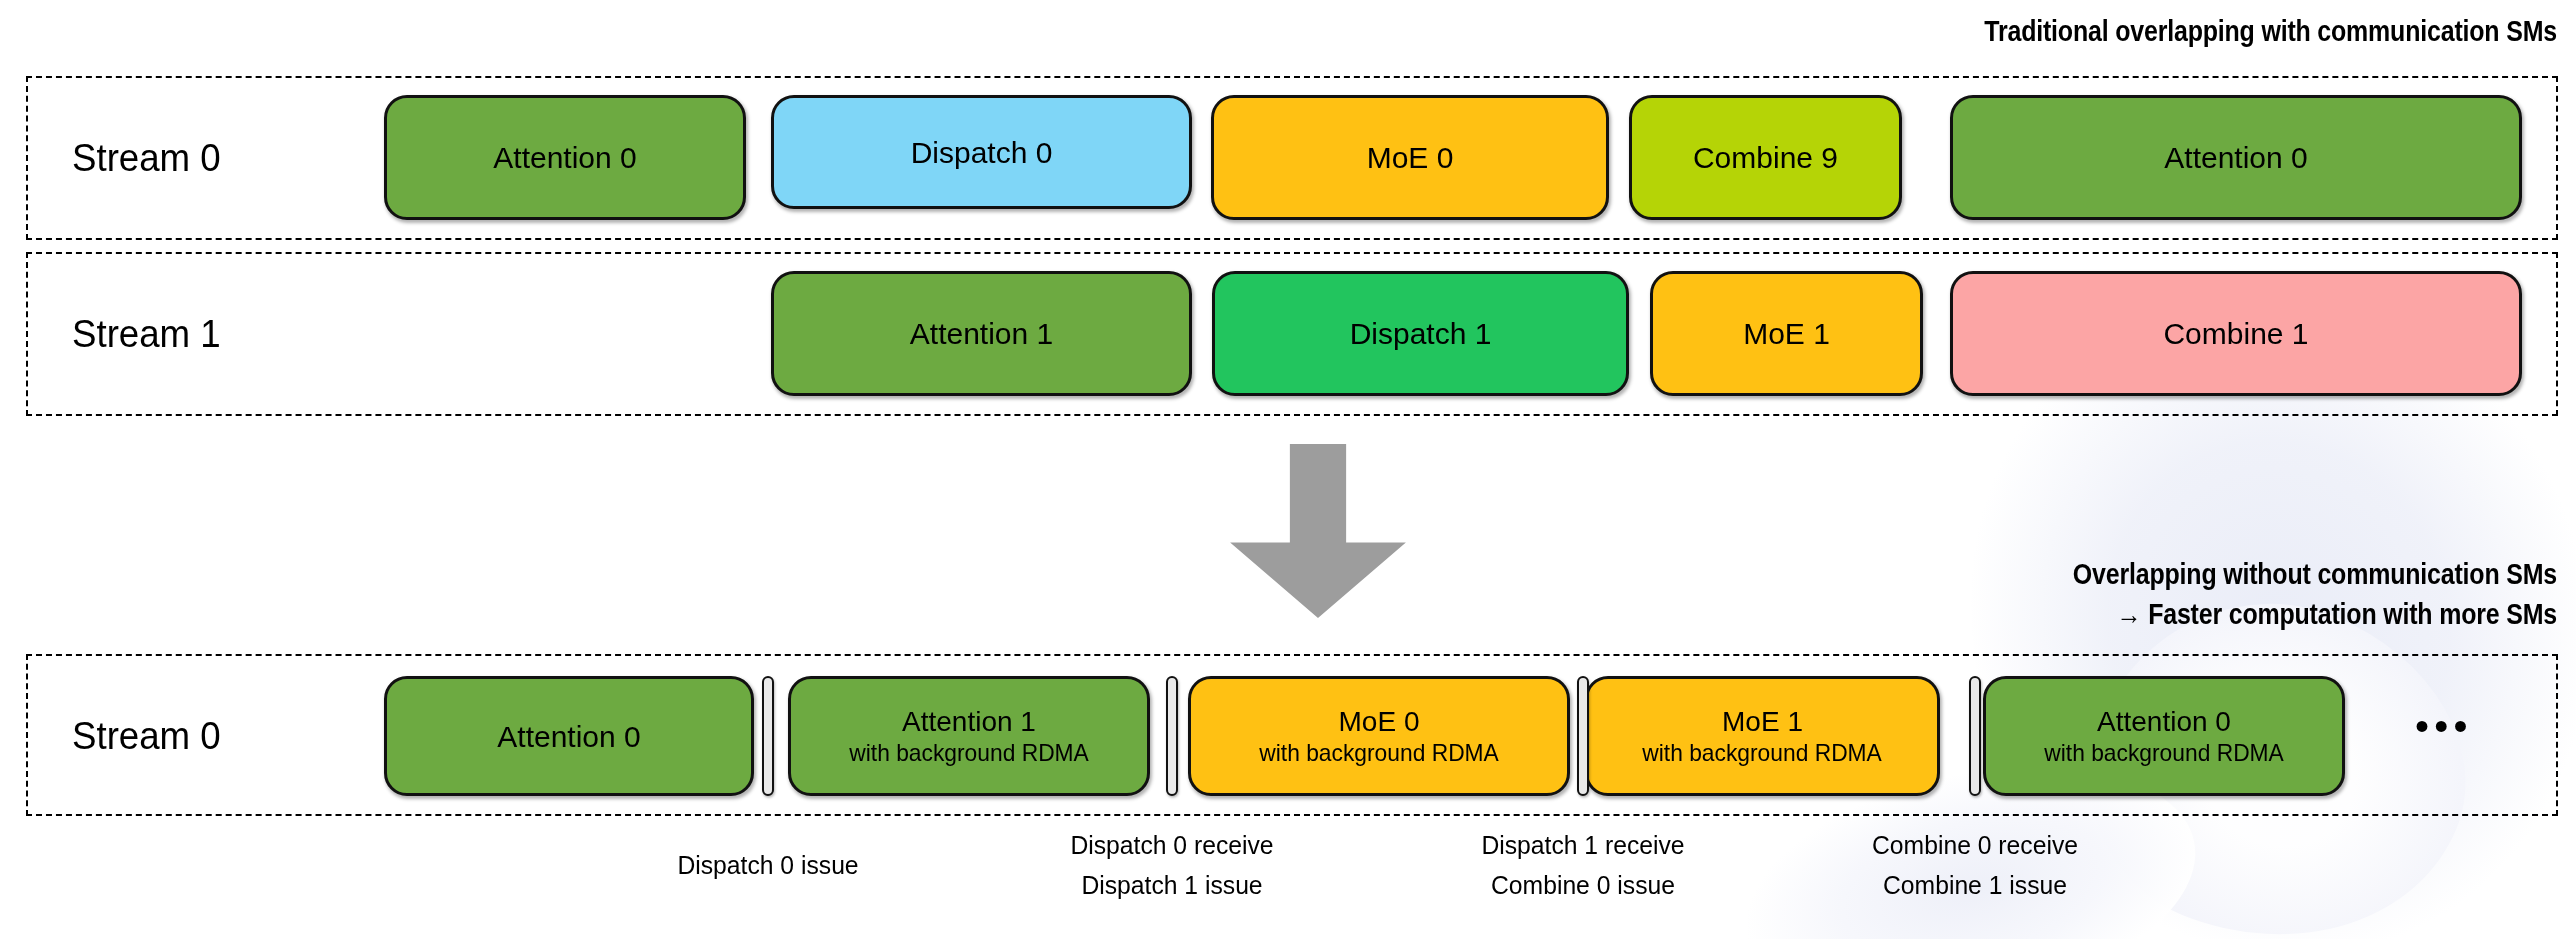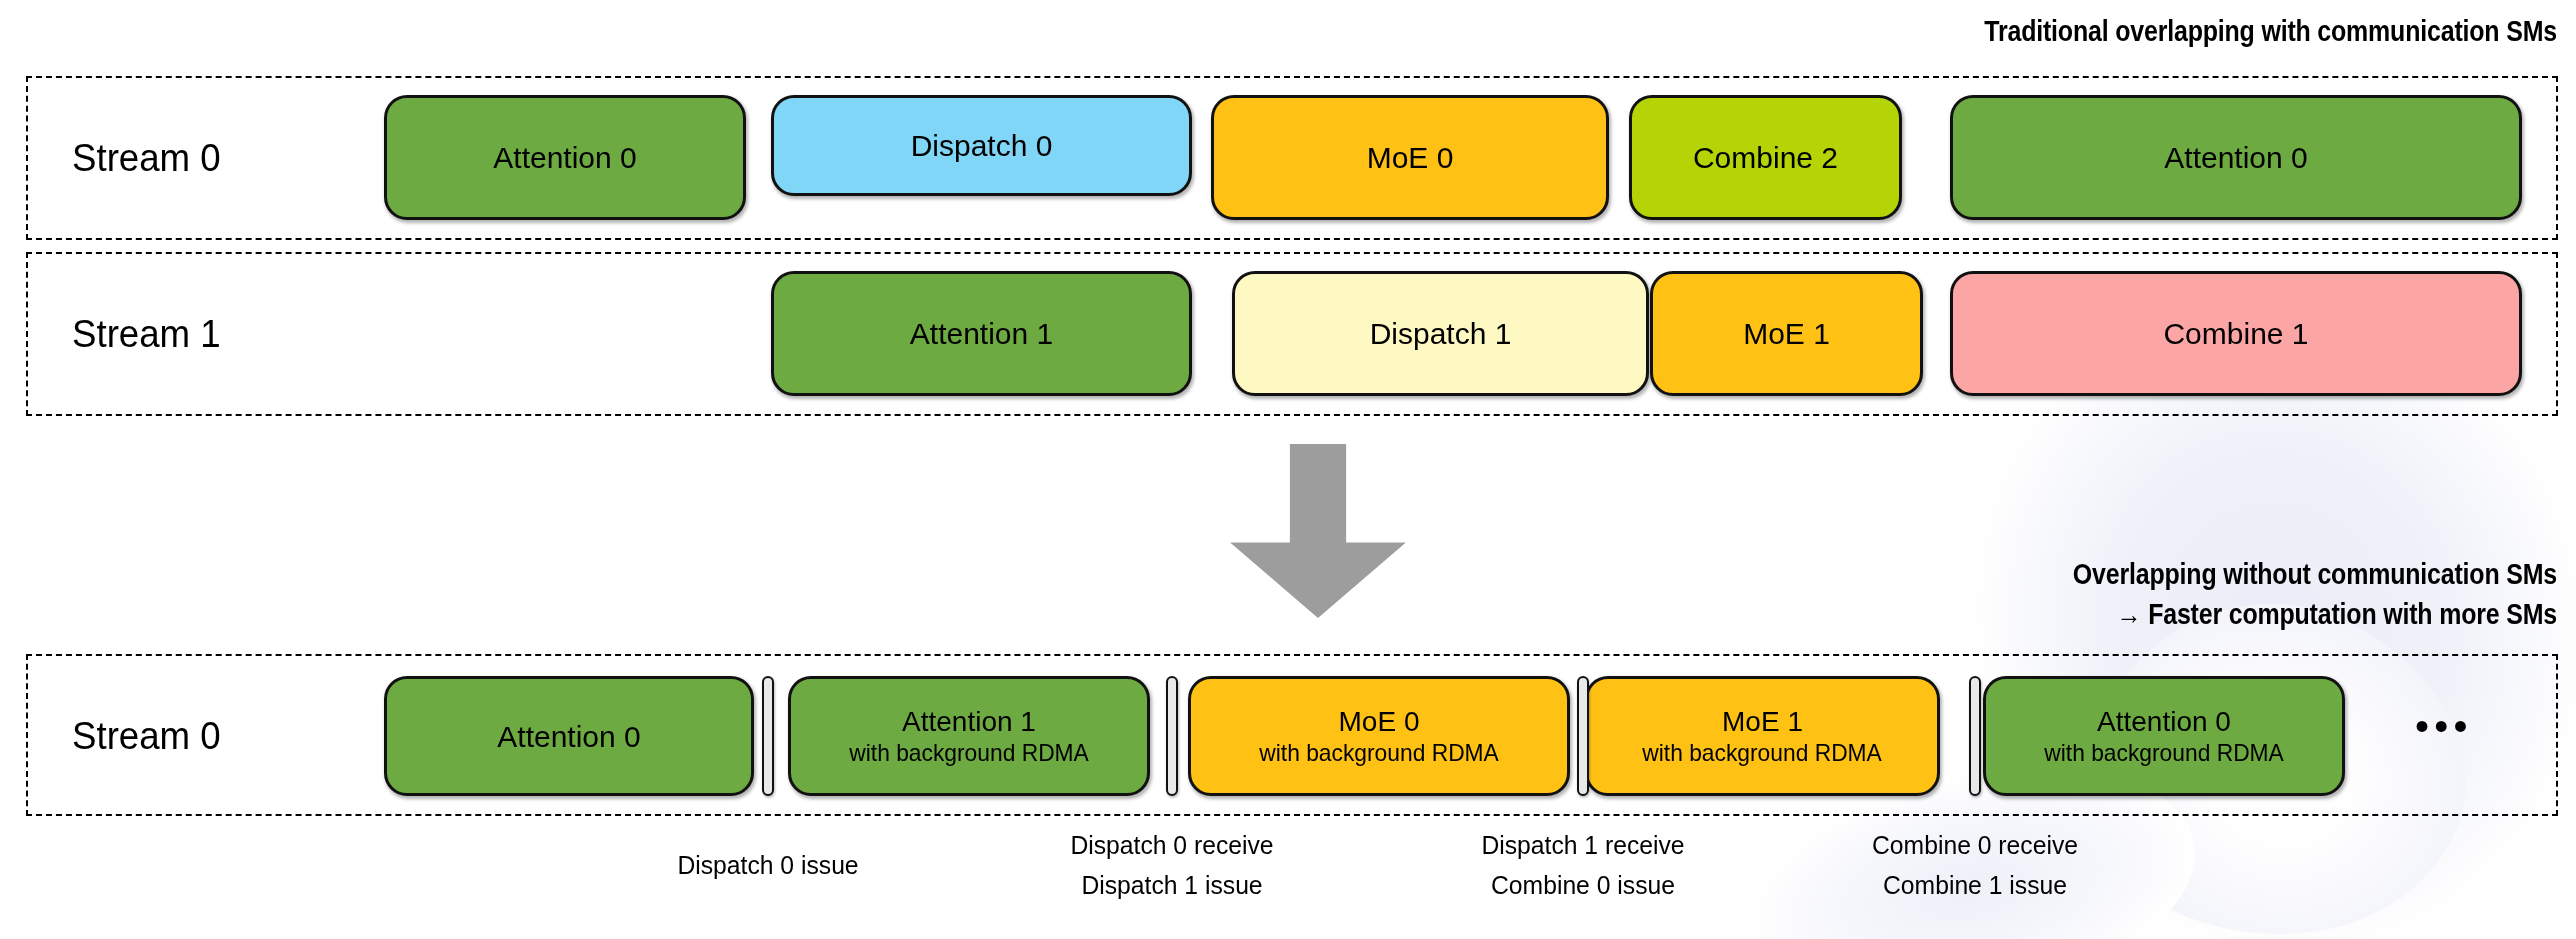--- a/index.html
+++ b/index.html
@@ -204,36 +204,36 @@
 
   <div class="stream-box" id="stream-box-2"></div>
   <div class="stream-label" id="stream-label-2">Stream 0</div>
 
   <div id="ellipsis">•••</div>
 
   <div id="dynamic-layer">
       <div class="block" style="left: 384px; top: 95px; width: 362px; height: 125px; background: rgb(109, 170, 65);">
         <div class="title">Attention 0</div>
       </div>
-      <div class="block" style="left: 771px; top: 95px; width: 421px; height: 101px; background: rgb(127, 214, 247);">
+      <div class="block" style="left: 771px; top: 95px; width: 421px; height: 114px; background: rgb(127, 214, 247);">
         <div class="title">Dispatch 0</div>
       </div>
       <div class="block" style="left: 1211px; top: 95px; width: 398px; height: 125px; background: rgb(255, 193, 19);">
         <div class="title">MoE 0</div>
       </div>
       <div class="block" style="left: 1629px; top: 95px; width: 273px; height: 125px; background: rgb(181, 212, 6);">
-        <div class="title">Combine 2</div>
+        <div class="title">Combine 9</div>
       </div>
       <div class="block" style="left: 1950px; top: 95px; width: 572px; height: 125px; background: rgb(109, 170, 65);">
         <div class="title">Attention 0</div>
       </div>
       <div class="block" style="left: 771px; top: 271px; width: 421px; height: 125px; background: rgb(109, 170, 65);">
         <div class="title">Attention 1</div>
       </div>
-      <div class="block" style="left: 1212px; top: 271px; width: 417px; height: 125px; background: #fef9c3; margin-left: 20px;">
+      <div class="block" style="left: 1212px; top: 271px; width: 417px; height: 125px; background: #22c55e;">
         <div class="title">Dispatch 1</div>
       </div>
       <div class="block" style="left: 1650px; top: 271px; width: 273px; height: 125px; background: rgb(255, 193, 19);">
         <div class="title">MoE 1</div>
       </div>
       <div class="block" style="left: 1950px; top: 271px; width: 572px; height: 125px; background: #fca5a5;">
         <div class="title">Combine 1</div>
       </div>
       <div class="block" style="left: 384px; top: 676px; width: 370px; height: 120px; background: rgb(109, 170, 65);">
         <div class="title">Attention 0</div>

